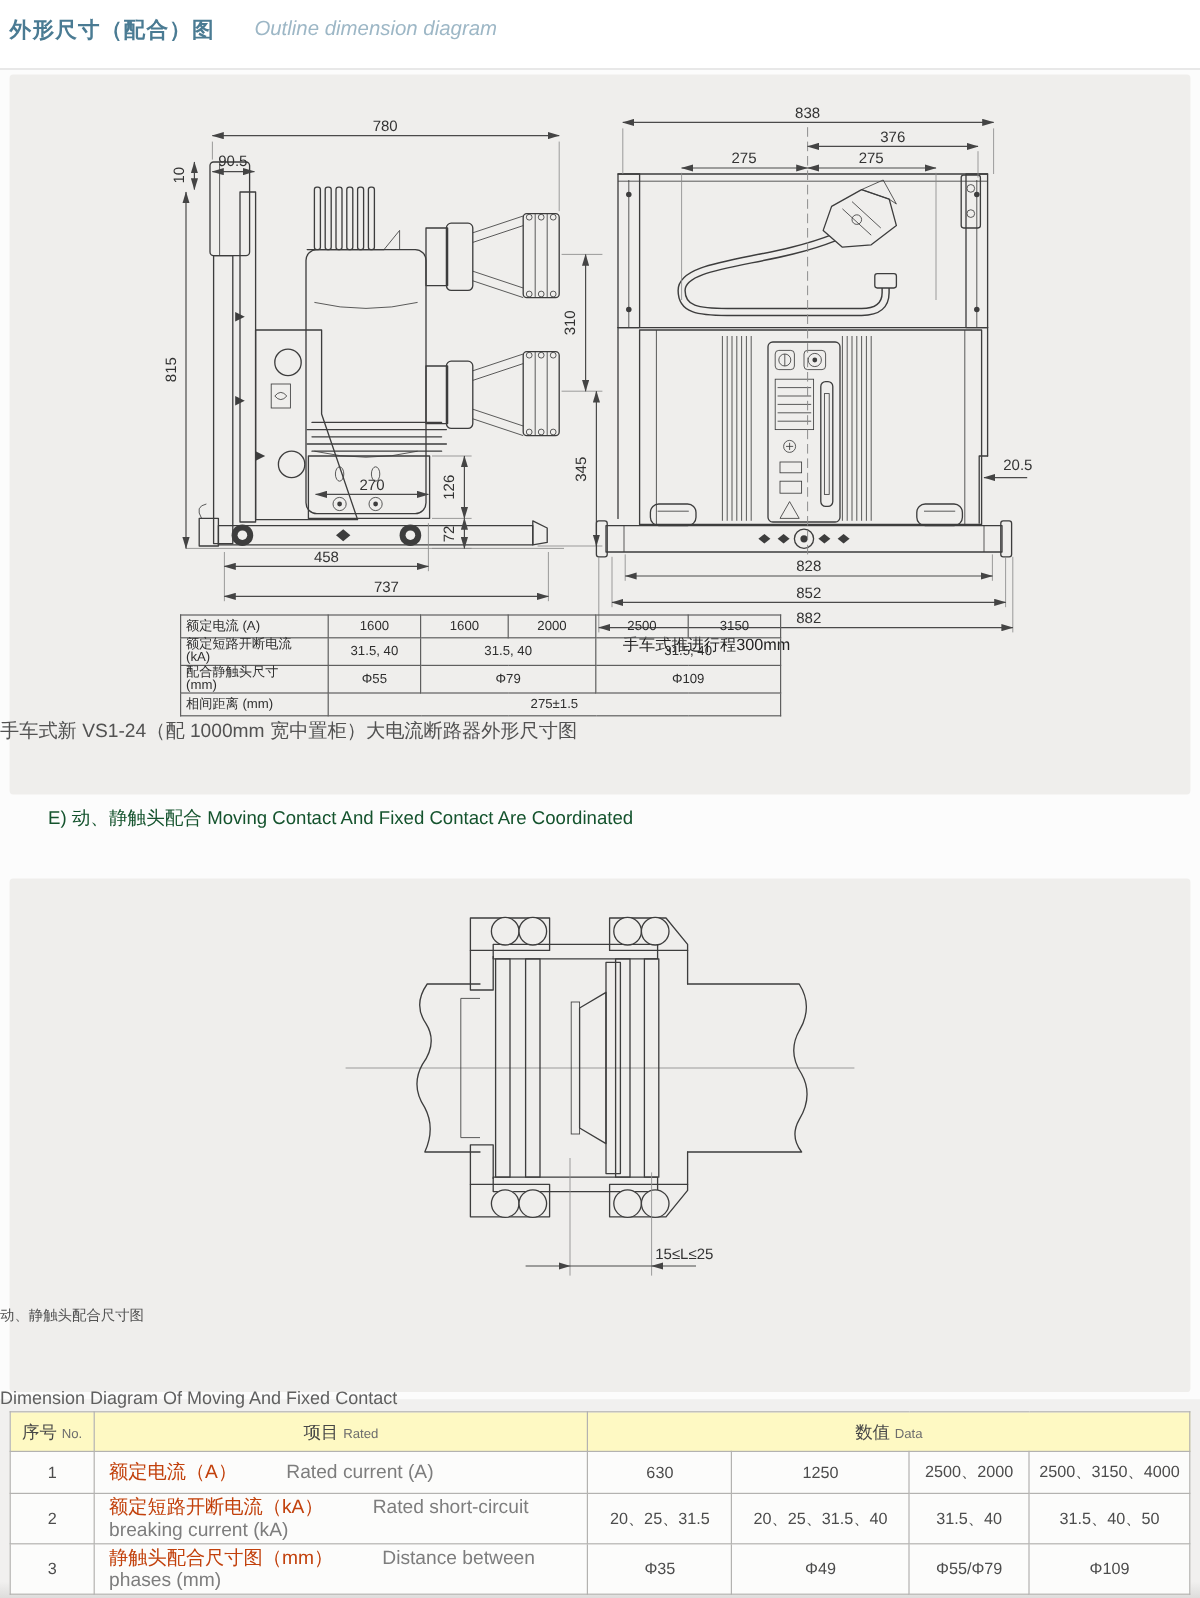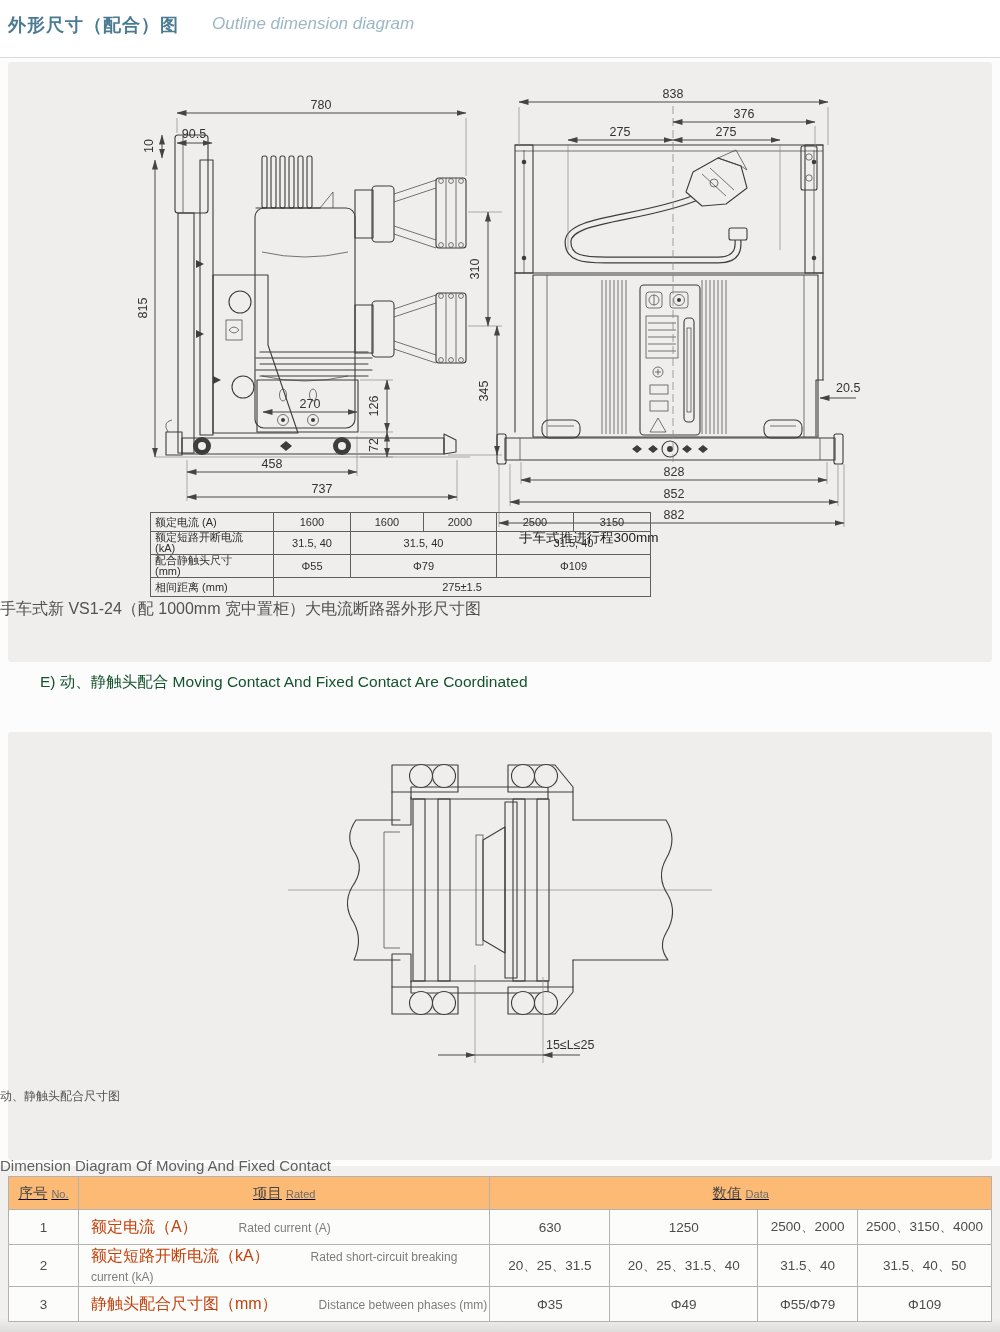--- a/index.html
+++ b/index.html
@@ -37,26 +37,26 @@
   text.dt{fill:#333;font-size:12.5px;font-family:"Liberation Sans","DejaVu Sans",sans-serif;}
   text.note{fill:#222;font-size:13.5px;font-weight:500;}
   
   #spec-table{left:150px;top:512px;border-collapse:collapse;}
   #spec-table td{border:1px solid #5f5f5f;font-size:11px;color:#2e2e2e;
      text-align:center;padding:0 14px;height:18px;line-height:1;}
   #spec-table td.lbl{text-align:left;padding-left:4px;width:104px;}
   
   #big-table{left:8px;top:1176px;width:984px;border-collapse:collapse;background:#fcfcfb;}
   #big-table th,#big-table td{border:1px solid #b3b2b0;font-weight:normal;}
-  #big-table thead th{background:#fdba74;height:30px;text-decoration:underline;}
+  #big-table thead th{background:#fef9c3;height:30px;}
   #big-table tbody td{height:32px;text-align:center;}
   .h-zh{font-size:14.5px;color:#474747;}
   .h-en{font-size:11px;color:#6e6e6e;margin-left:4px;}
   .i-zh{font-size:16px;color:#c2410c;}
-  .i-en{font-size:12px;color:#7d7d7d;margin-left:5px;padding-left:36px;}
+  .i-en{font-size:16px;color:#7d7d7d;margin-left:5px;padding-left:36px;}
   .val{font-size:13.5px;color:#4c4c4c;}
   td.item-cell{text-align:left !important;padding-left:12px;}
   col.c-no{width:70px;} col.c-item{width:412px;} col.c-v1{width:120px;}
   col.c-v2{width:148px;} col.c-v3{width:100px;} col.c-v4{width:134px;}
 </style>
 </head>
 <body>
 
 <div id="page">
 

